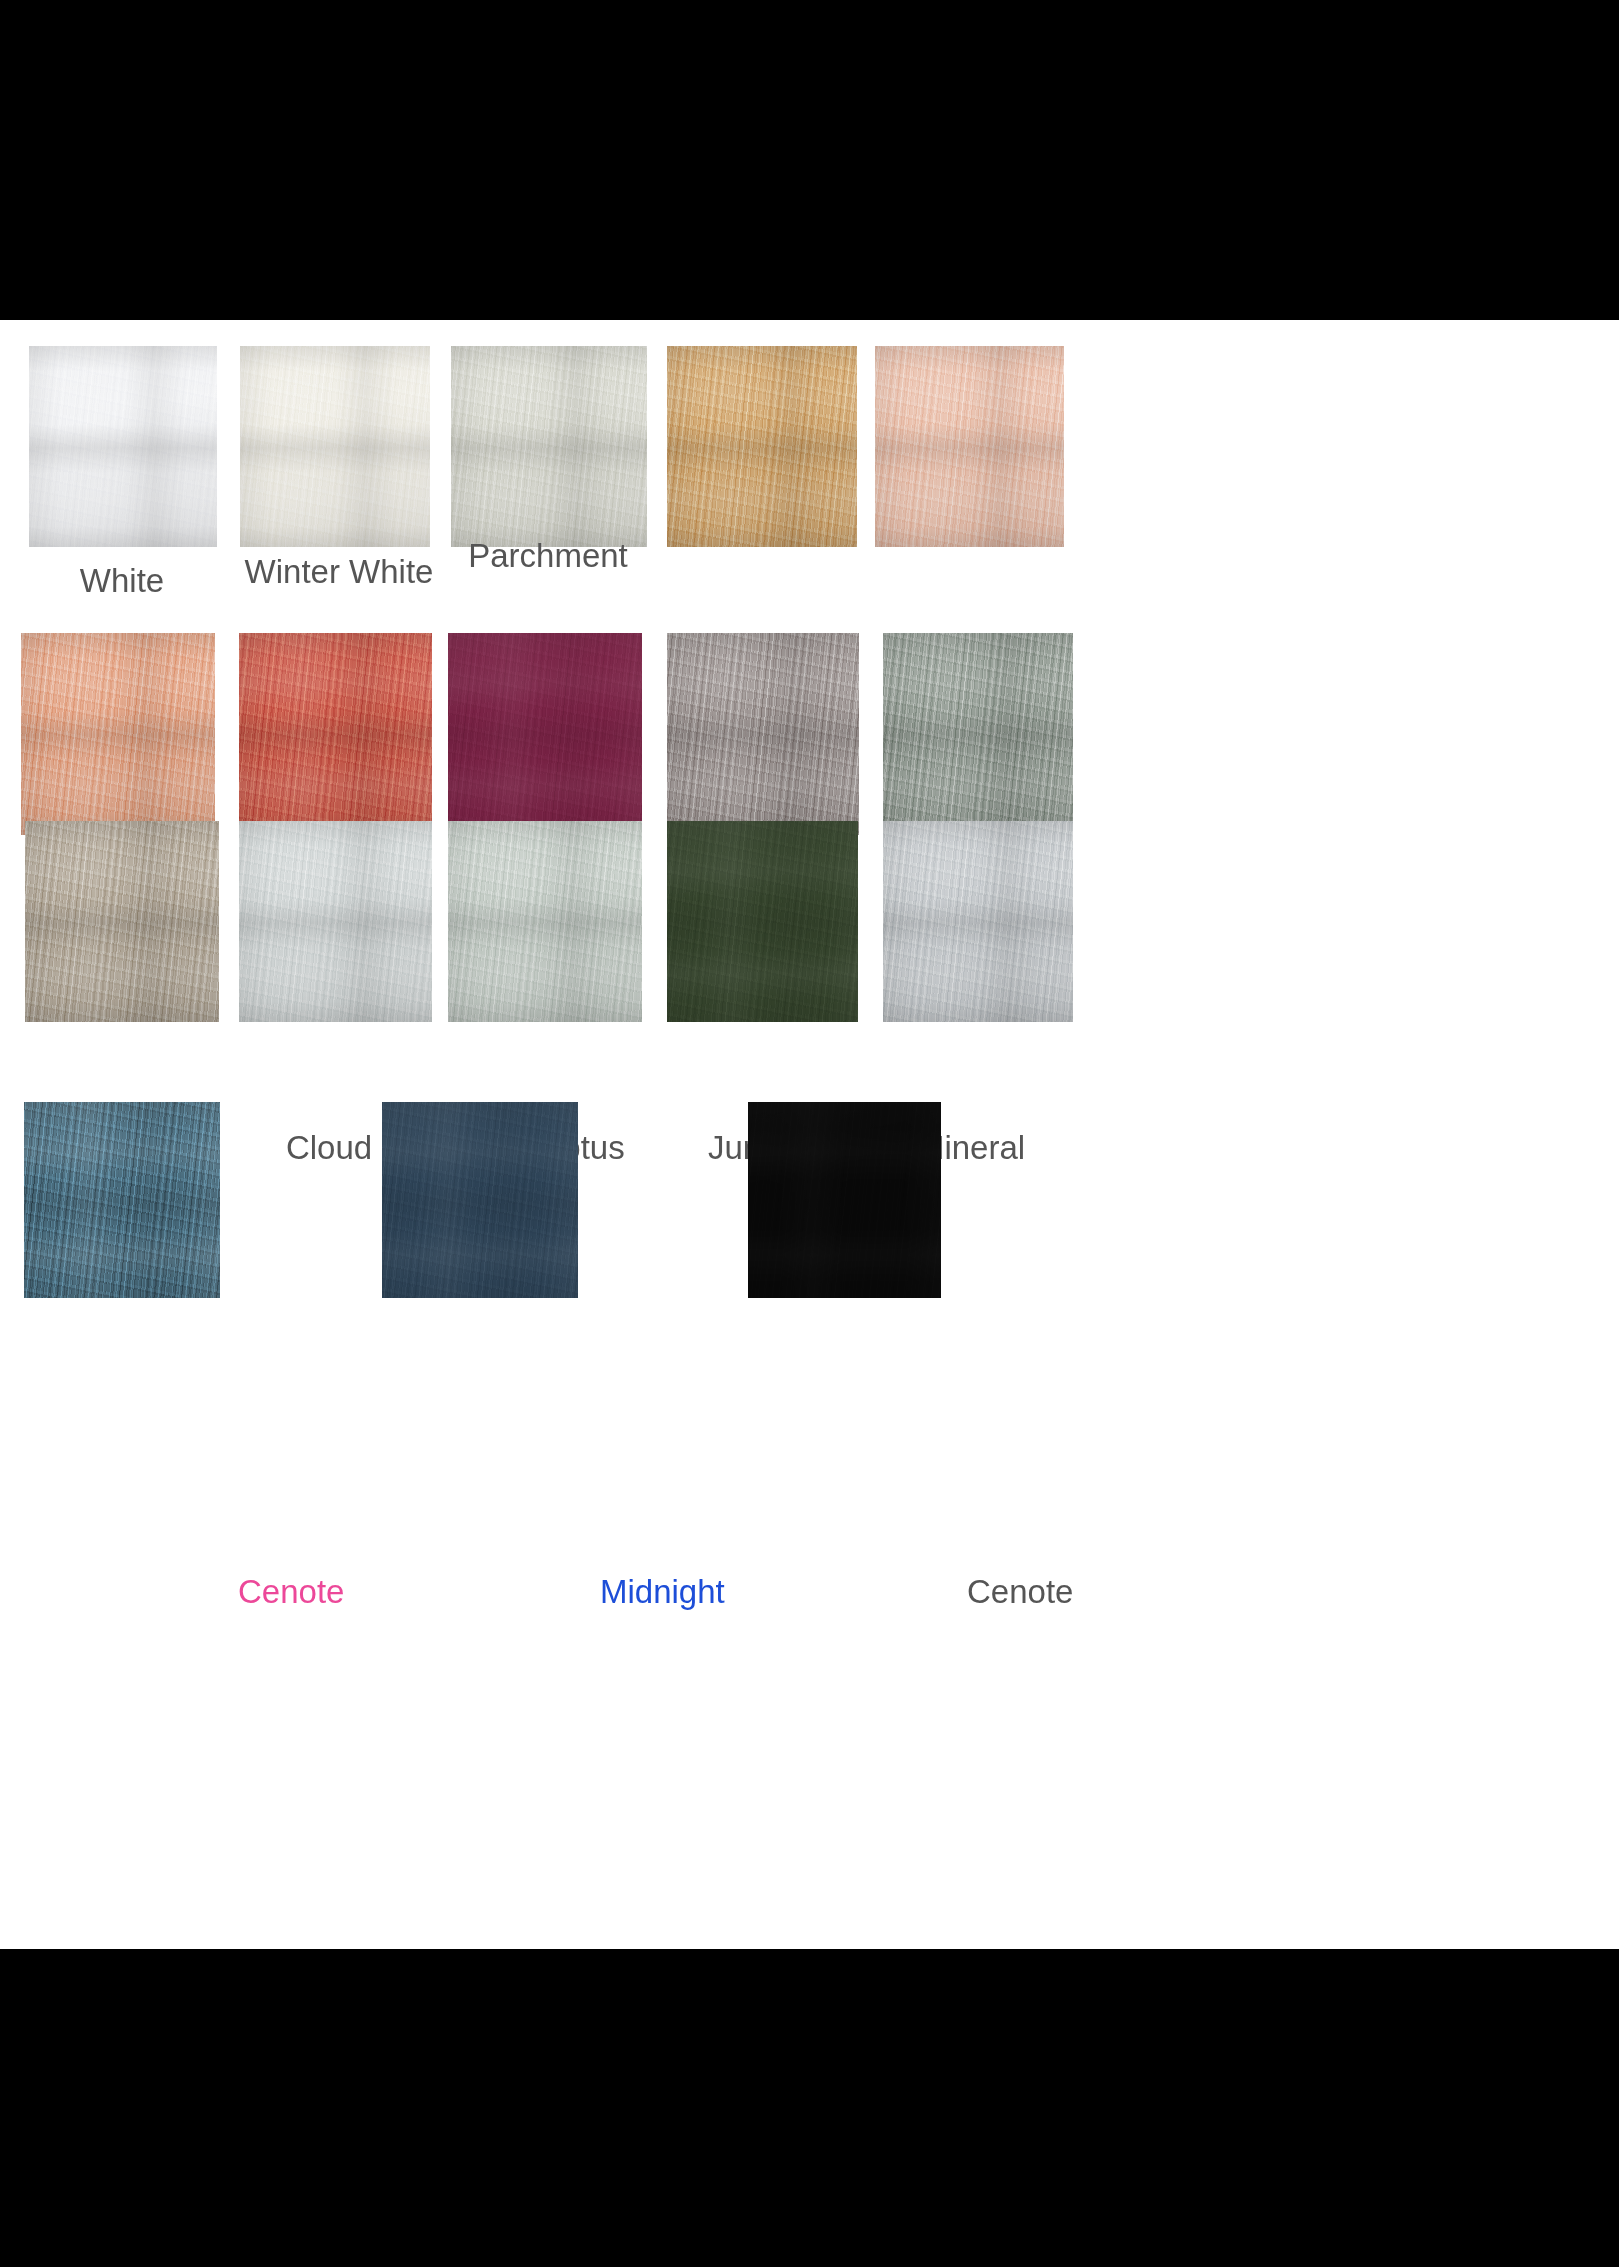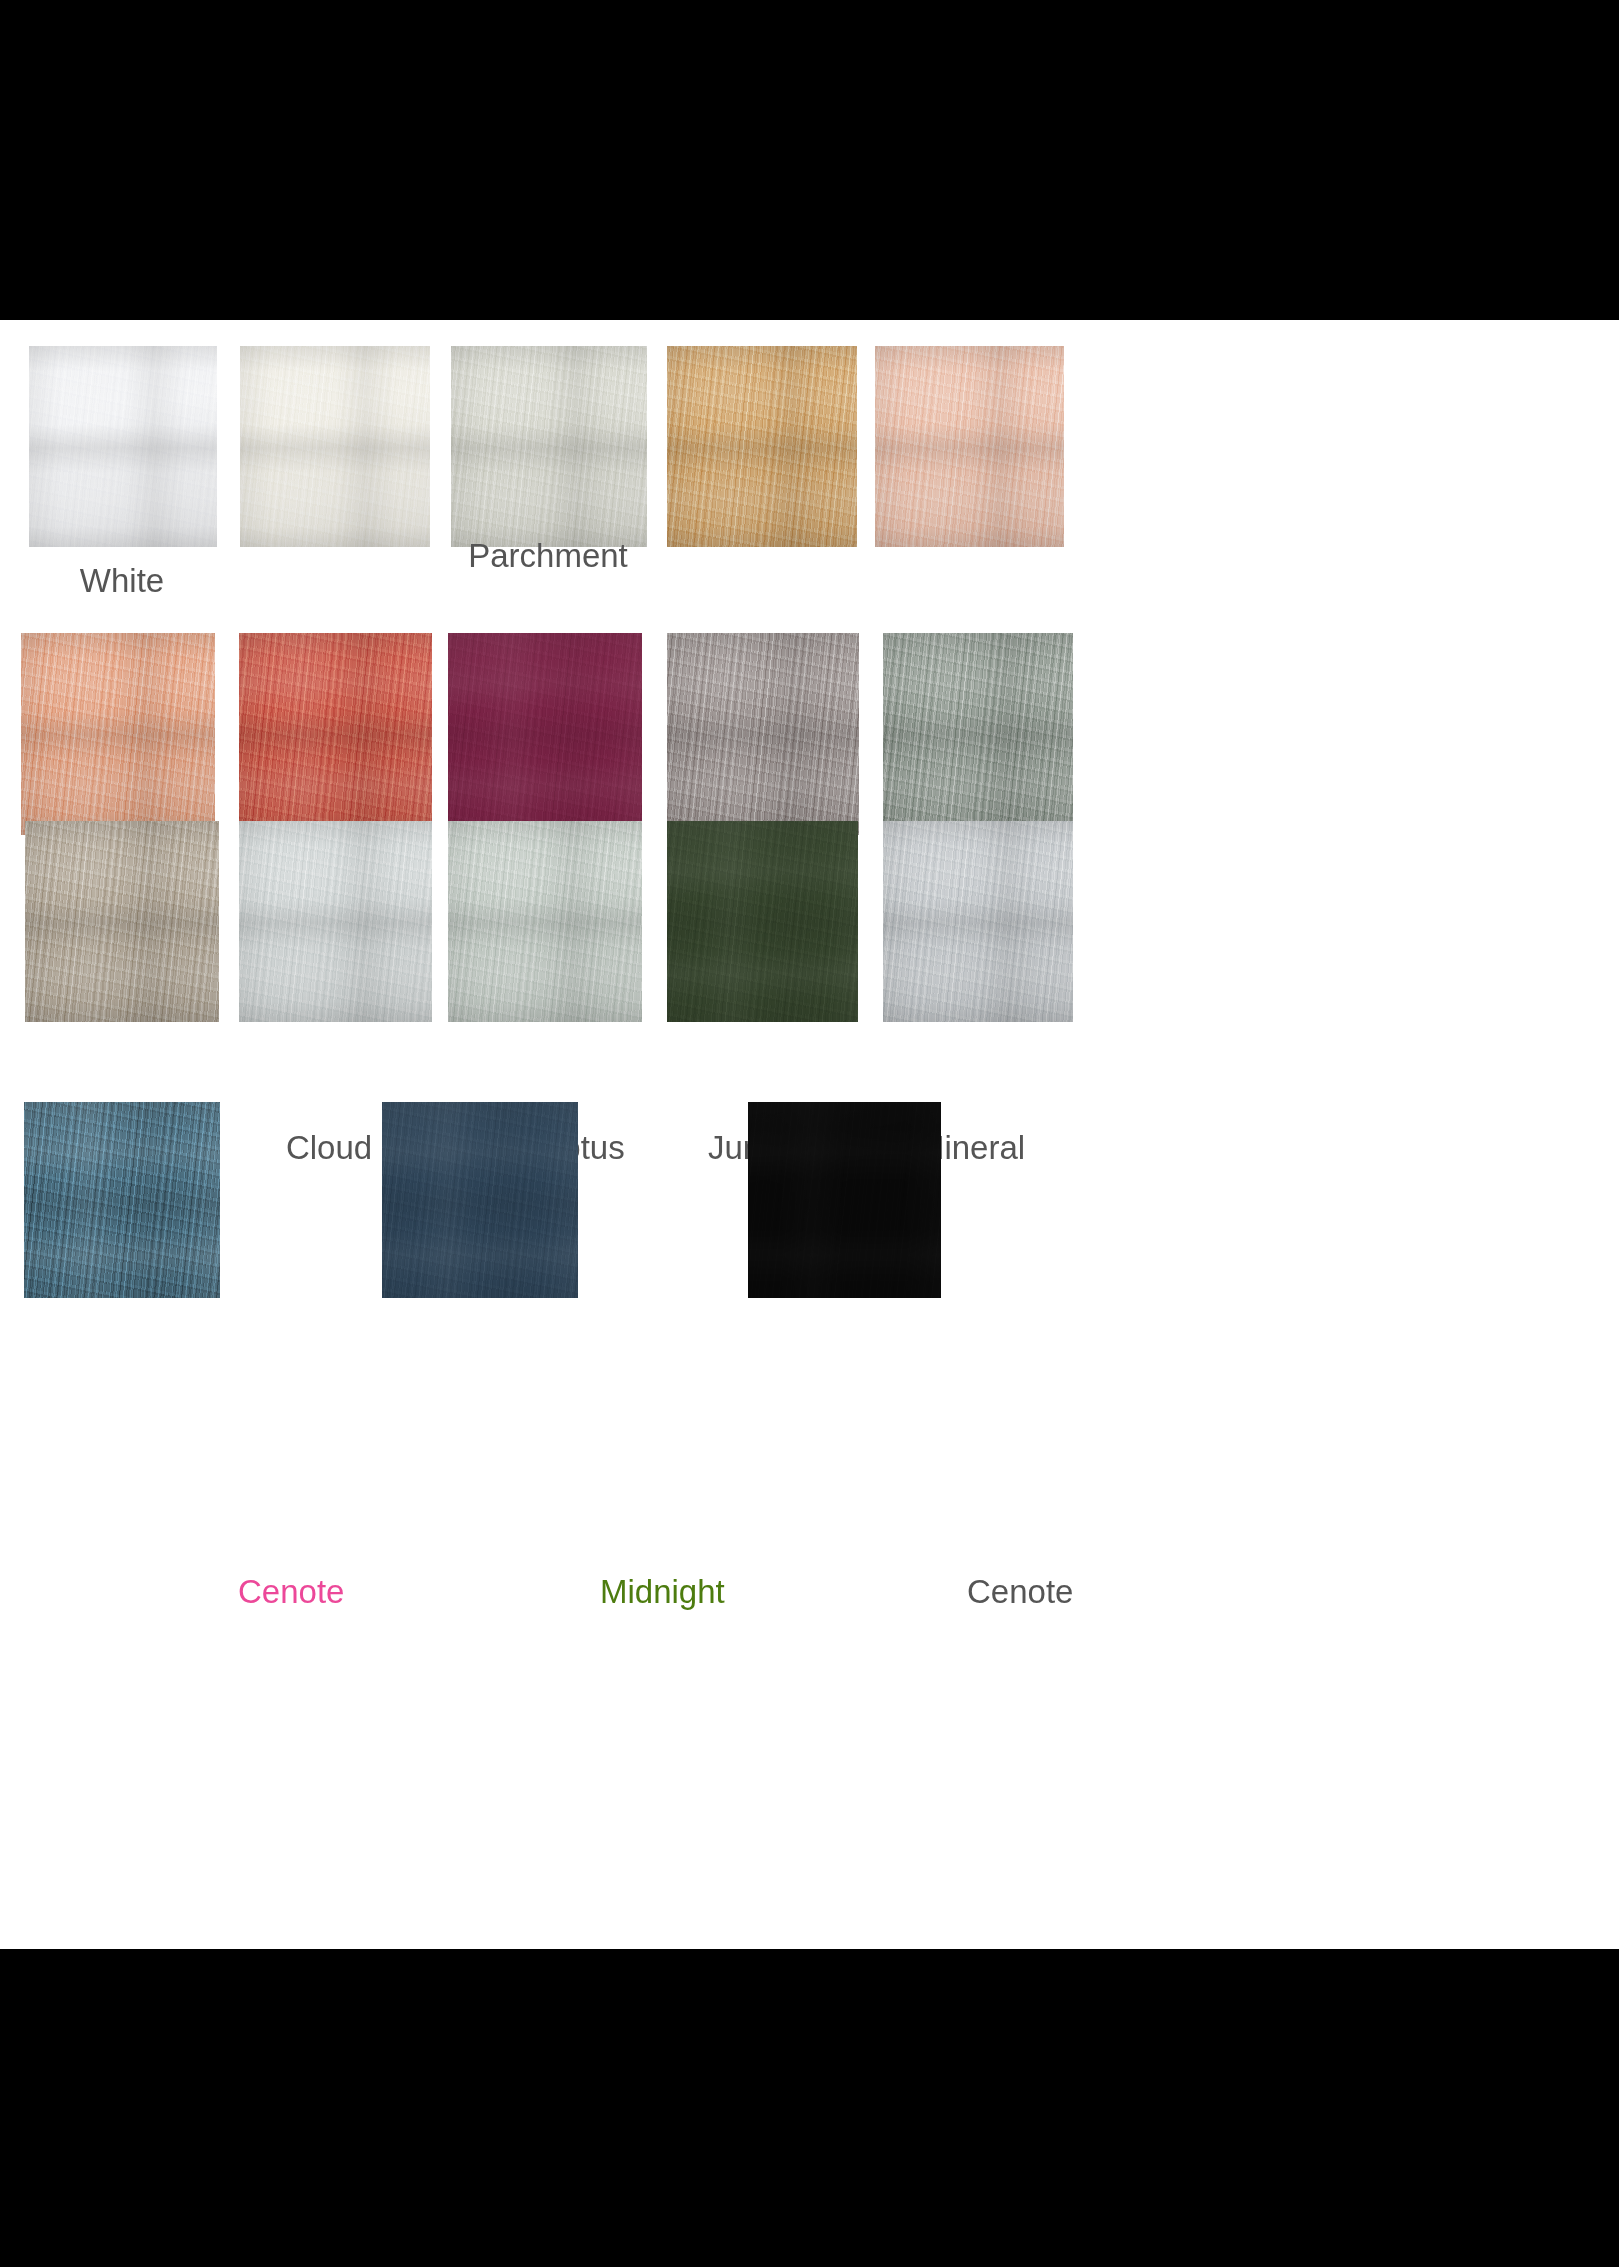--- a/index.html
+++ b/index.html
@@ -168,20 +168,21 @@
     <div class="cell" style="left: 451px; top: 25.5px;">
       <div class="swatch" title="Parchment" style="width: 196px; height: 201px; background-color: rgb(217, 218, 209);"></div>
     </div>
     <div class="cell" style="left: 667px; top: 25.5px;">
       <div class="swatch" title="Honeycomb" style="width: 190px; height: 201px; background-color: rgb(212, 171, 117);"></div>
     </div>
     <div class="cell" style="left: 875px; top: 25.5px;">
       <div class="swatch" title="Pearl" style="width: 189px; height: 201px; background-color: rgb(235, 195, 176);"></div>
     </div>
     <div class="label" style="color: rgb(85, 85, 85); top: 241px; left: -74px; width: 392px;">White</div>
+    <div class="label" style="color: rgb(85, 85, 85); top: 232px; left: 143px; width: 392px;">Winter White</div>
     <div class="label" style="color: rgb(85, 85, 85); top: 216px; left: 352px; width: 392px;">Parchment</div>
     <div class="cell" style="left: 20.6px; top: 313px;">
       <div class="swatch" title="Rouge" style="width: 194px; height: 202px; background-color: rgb(229, 169, 140);"></div>
     </div>
     <div class="cell" style="left: 239px; top: 313px;">
       <div class="swatch" title="Poppy" style="width: 193px; height: 202px; background-color: rgb(205, 94, 78);"></div>
     </div>
     <div class="cell" style="left: 448px; top: 313px;">
       <div class="swatch dark" title="Fig" style="width: 194px; height: 202px; background-color: rgb(122, 35, 70);"></div>
     </div>
@@ -220,16 +221,16 @@
     <div class="cell" style="left: 23.5px; top: 782px;">
       <div class="swatch" title="Cenote" style="width: 196px; height: 196px; background-color: rgb(74, 110, 128);"></div>
     </div>
     <div class="cell" style="left: 382px; top: 782px;">
       <div class="swatch dark" title="Midnight" style="width: 196px; height: 196px; background-color: rgb(46, 68, 88);"></div>
     </div>
     <div class="cell" style="left: 748px; top: 782px;">
       <div class="swatch vdark" title="Corvino" style="width: 193px; height: 196px; background-color: rgb(9, 9, 9);"></div>
     </div>
     <div class="label side" style="color: #ec4899; top: 1252px; left: 238px;">Cenote</div>
-    <div class="label side" style="color: #4d7c0f; top: 1252px; left: 600px;">Midnight</div>
+    <div class="label side" style="color: #1d4ed8; top: 1252px; left: 600px;">Midnight</div>
     <div class="label side" style="color: rgb(85, 85, 85); top: 1252px; left: 967px;">Cenote</div>
   </div>
 
 
 </body></html>

